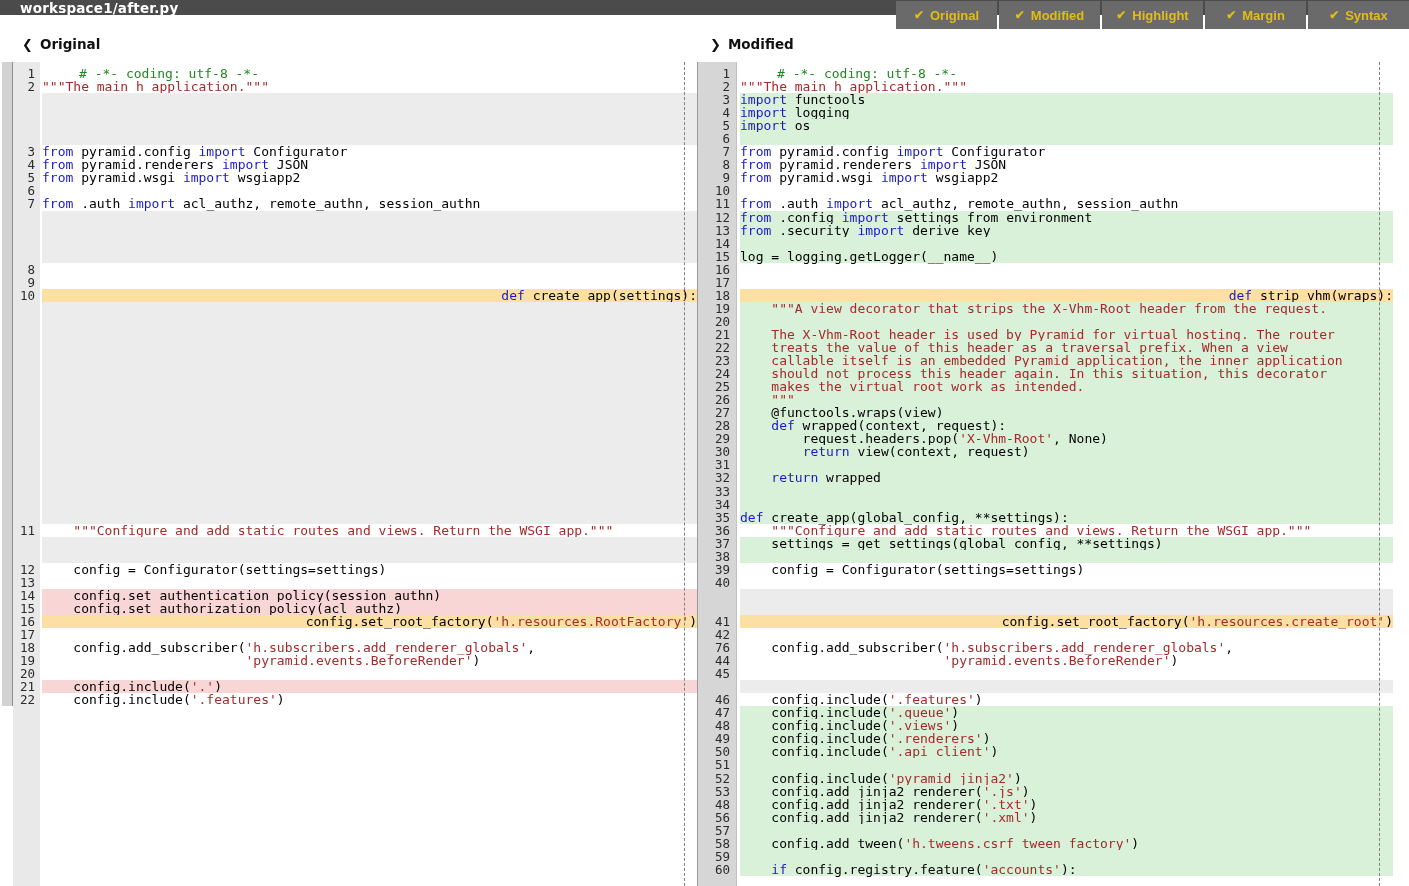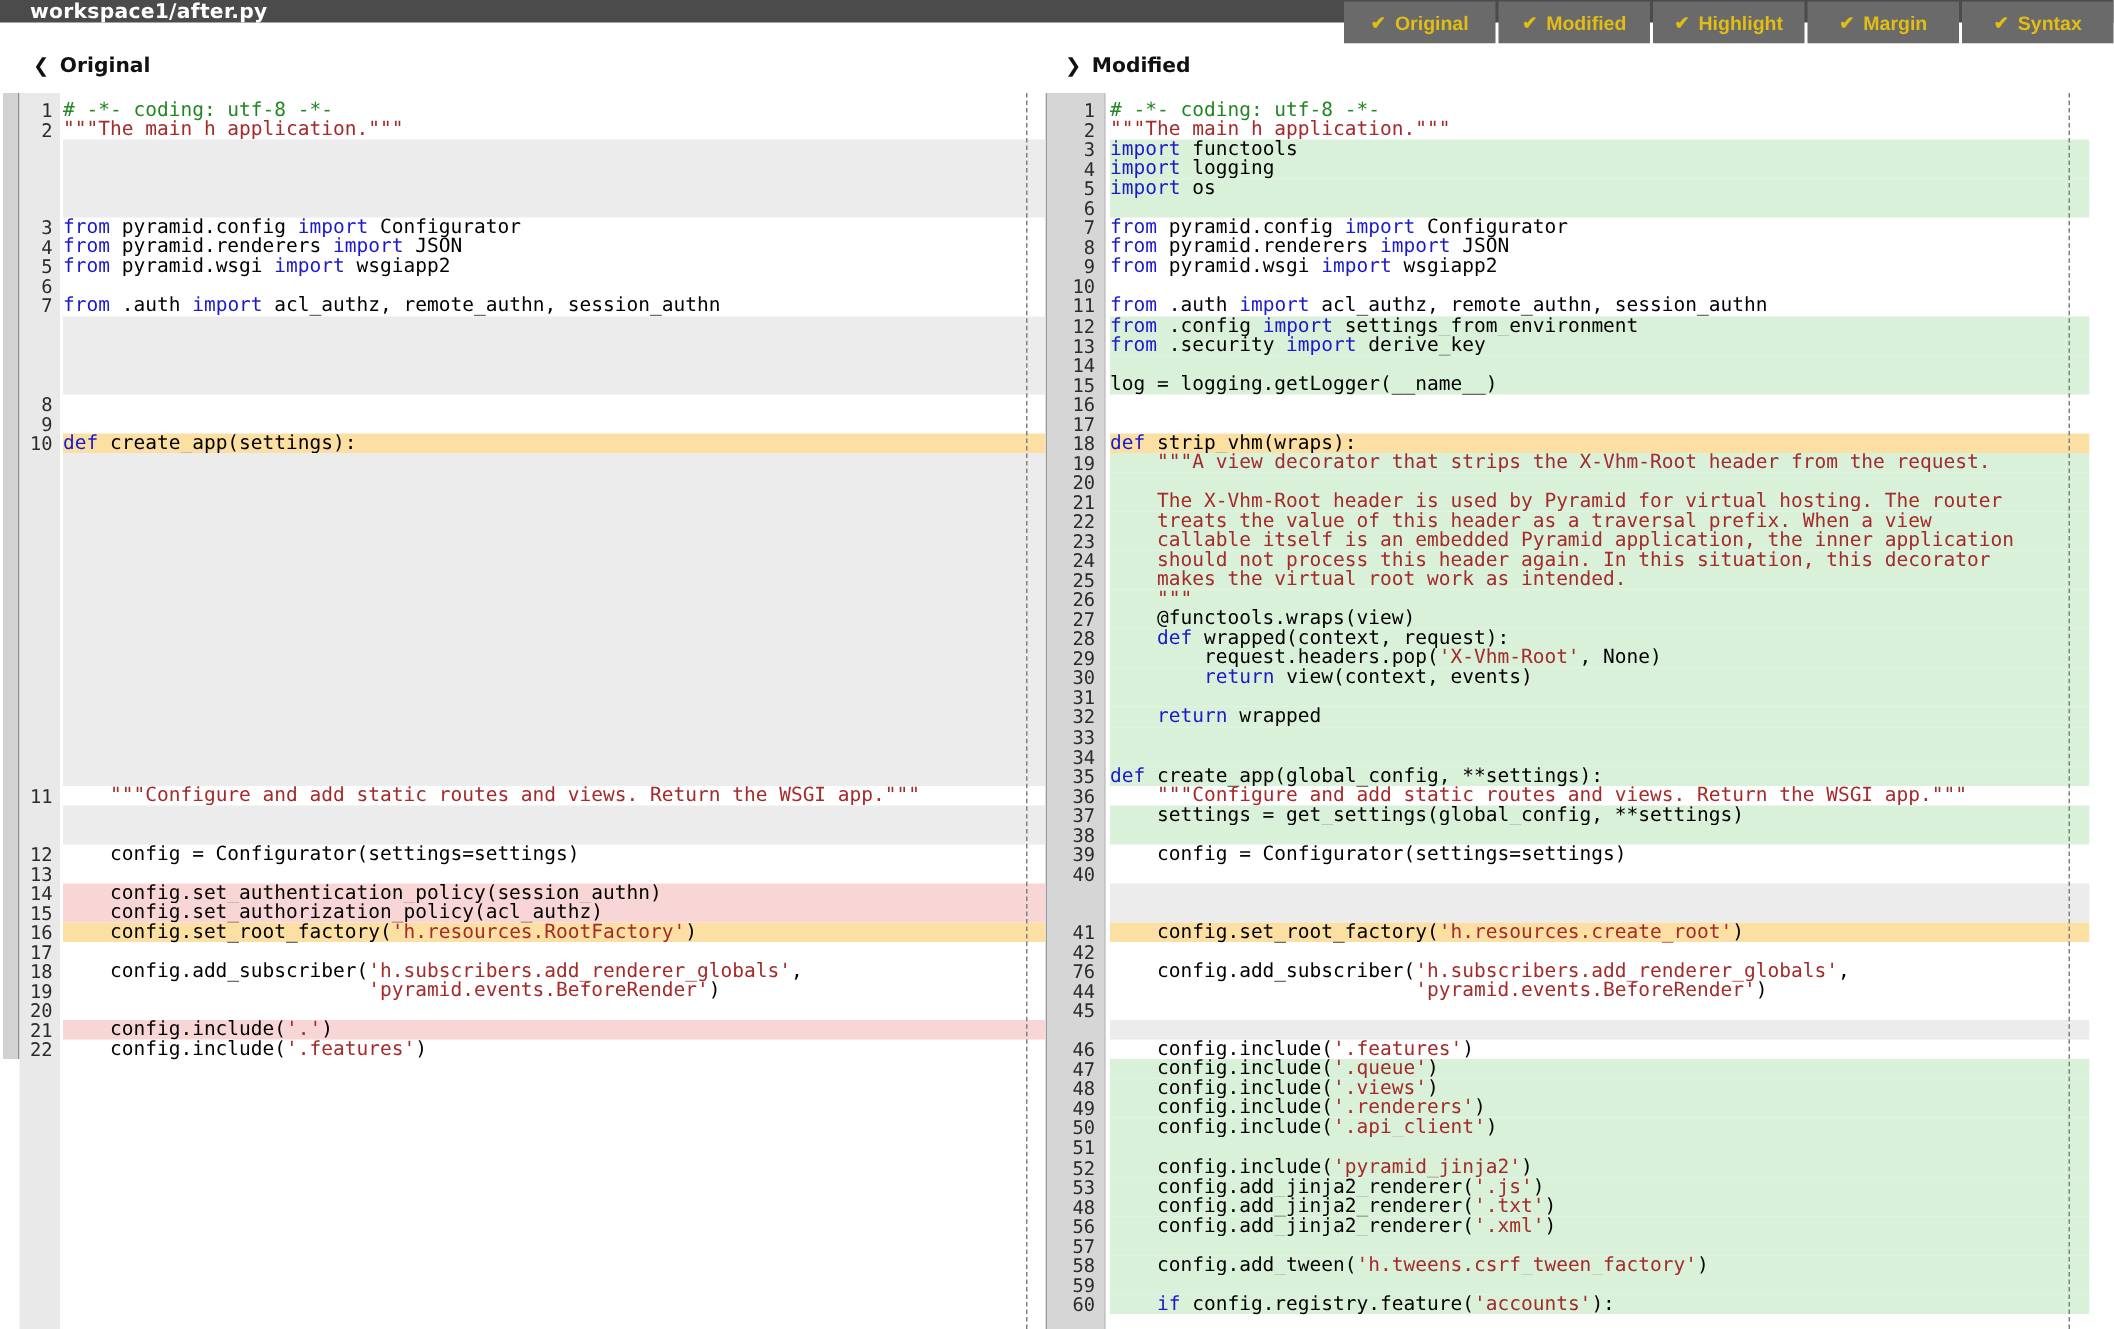--- a/index.html
+++ b/index.html
@@ -39,26 +39,26 @@
 
   .rows { position:relative; z-index:1; padding-top:5px; }
   .row  { display:flex; height:13.05px; line-height:13.2px;
           font-family:"DejaVu Sans Mono","Liberation Mono",monospace; font-size:13px; }
   .row .ln   { width:40px; text-align:right; padding-right:5px; color:var(--line-number);
                flex:none; font-size:12.5px; }
   .pane.right .row .ln { width:41px; padding-right:8px; }
   .row .code { flex:1; white-space:pre; margin-left:2px; color:var(--text-color); }
   .row.add    .code { background:var(--add-bg); }
   .row.del    .code { background:var(--del-bg); }
-  .row.mod    .code { background:var(--mod-bg); }
+  .row.mod    .code { background:var(--mod-bg);text-align:right; }
   .row.filler .code { background:var(--filler-bg); }
 
   .code .k { color:var(--kw-color); }
   .code .s { color:var(--str-color); }
-  .code .c { color:var(--com-color); }
+  .code .c { color:var(--com-color);margin-left:37px; }
   .code .t { color:var(--text-color); }
 
   .ruler { position:absolute; top:0; bottom:0; width:0;
            border-left:1px dashed var(--ruler-color); z-index:2; }
   .pane.left  .ruler { left:684px; }
   .pane.right .ruler { left:682px; }
 </style>
 </head>
 <body>
 
@@ -325,21 +325,21 @@
       <div class="row add">
         <span class="ln">28</span>
         <span class="code"><span class="t">    </span><span class="k">def</span><span class="t"> wrapped(context, request):</span></span>
       </div>
       <div class="row add">
         <span class="ln">29</span>
         <span class="code"><span class="t">        request.headers.pop(</span><span class="s">'X-Vhm-Root'</span><span class="t">, None)</span></span>
       </div>
       <div class="row add">
         <span class="ln">30</span>
-        <span class="code"><span class="t">        </span><span class="k">return</span><span class="t"> view(context, events)</span></span>
+        <span class="code"><span class="t">        </span><span class="k">return</span><span class="t"> view(context, request)</span></span>
       </div>
       <div class="row add">
         <span class="ln">31</span>
         <span class="code"></span>
       </div>
       <div class="row add">
         <span class="ln">32</span>
         <span class="code"><span class="t">    </span><span class="k">return</span><span class="t"> wrapped</span></span>
       </div>
       <div class="row add">

